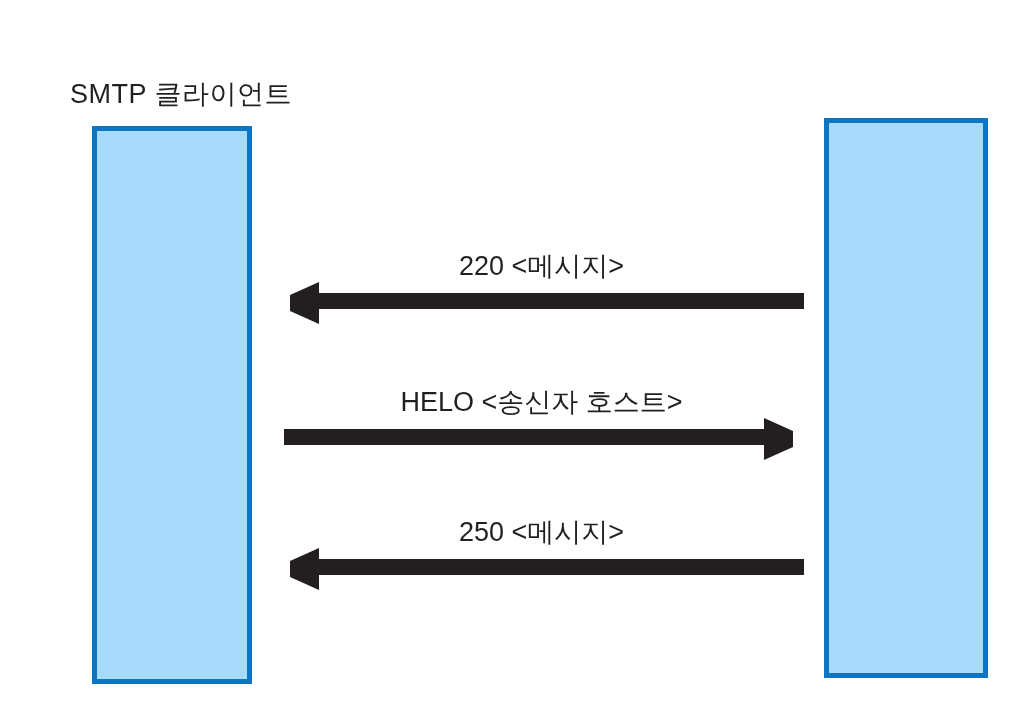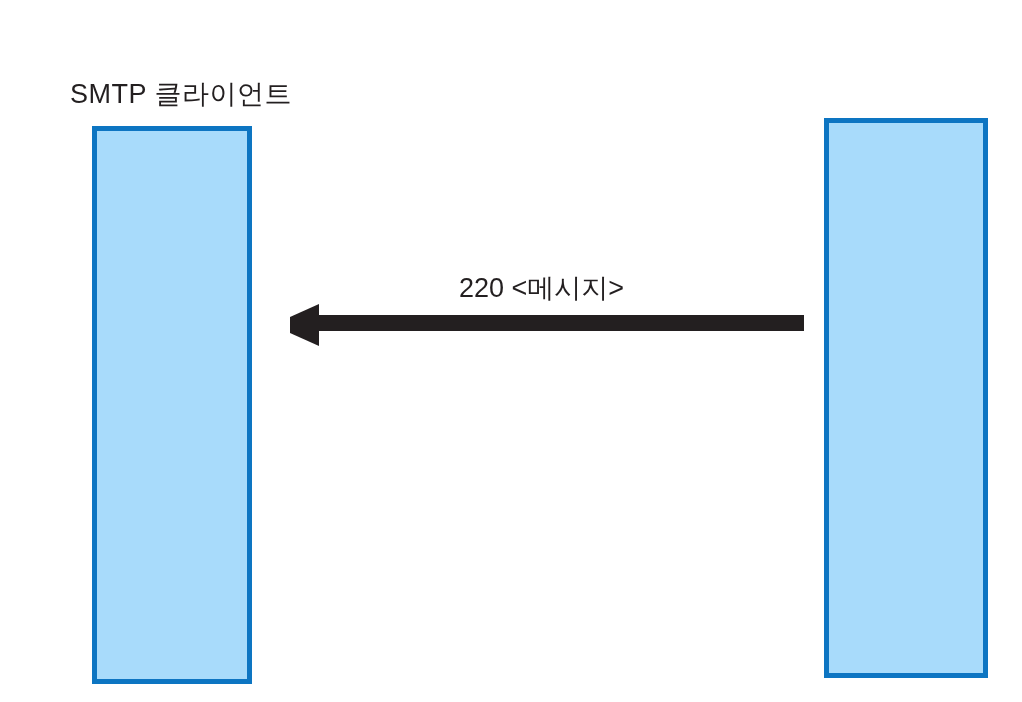--- a/index.html
+++ b/index.html
@@ -43,21 +43,21 @@
   }
   .server-lifeline {
     left: 808px; top: 102px;
     width: 164px; height: 560px;
   }
   .msg {
     position: absolute;
     left: 250px;
     width: 551px;
   }
-  .msg-0 { top: 240px; }
+  .msg-0 { top: 218px; }
   .msg-1 { top: 354px; }
   .msg-2 { top: 484px; }
   .msg .label {
     height: 32px;
     line-height: 32px;
     text-align: center;
     font-size: 27px;
     color: var(--text);
     white-space: nowrap;
   }
@@ -98,15 +98,29 @@
   <div class="lifeline server-lifeline"></div>
 
   <div class="msg msg-0 dir-left">
     <div class="label">220 &lt;메시지&gt;</div>
     <div class="arrow">
       <div class="head"></div>
       <div class="shaft"></div>
     </div>
   </div>
 
+  <div class="msg msg-1 dir-right">
+    <div class="label">HELO &lt;송신자 호스트&gt;</div>
+    <div class="arrow">
+      <div class="head"></div>
+      <div class="shaft"></div>
+    </div>
+  </div>
 
+  <div class="msg msg-2 dir-left">
+    <div class="label">250 &lt;메시지&gt;</div>
+    <div class="arrow">
+      <div class="head"></div>
+      <div class="shaft"></div>
+    </div>
+  </div>
 
 </div>
 
 </body></html>

